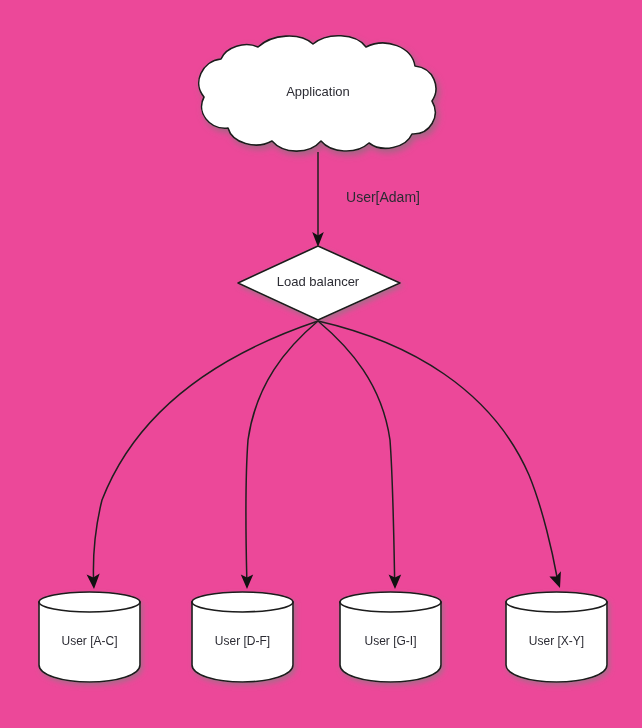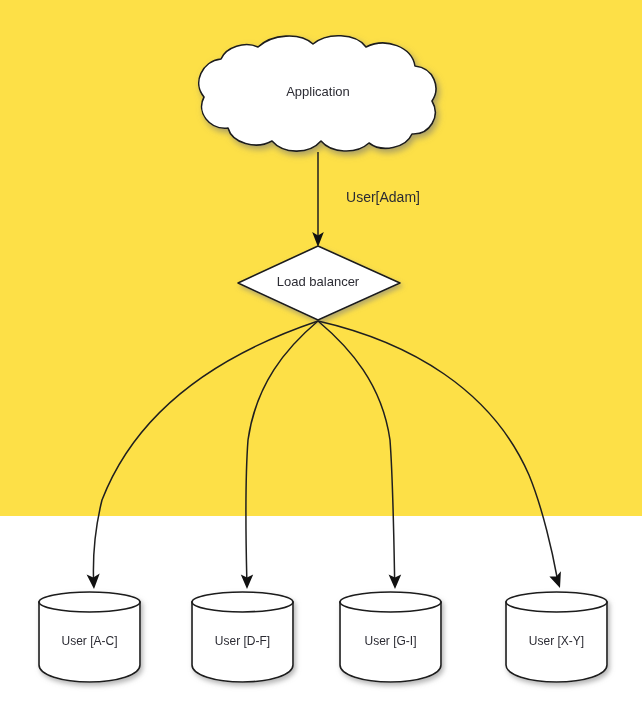--- a/index.html
+++ b/index.html
@@ -9,22 +9,22 @@
   }
   body {
     width: 642px;
     height: 728px;
     font-family: "Liberation Sans", sans-serif;
     overflow: hidden;
   }
   #diagram-root {
     position: relative;
     width: 642px;
-    height: 516px;
-    background: #fde047;
+    height: 728px;
+    background: #ec4899;
   }
   svg#diagram-canvas {
     position: absolute;
     top: 0;
     left: 0;
     width: 642px;
     height: 728px;
     display: block;
   }
   .node-shape {

